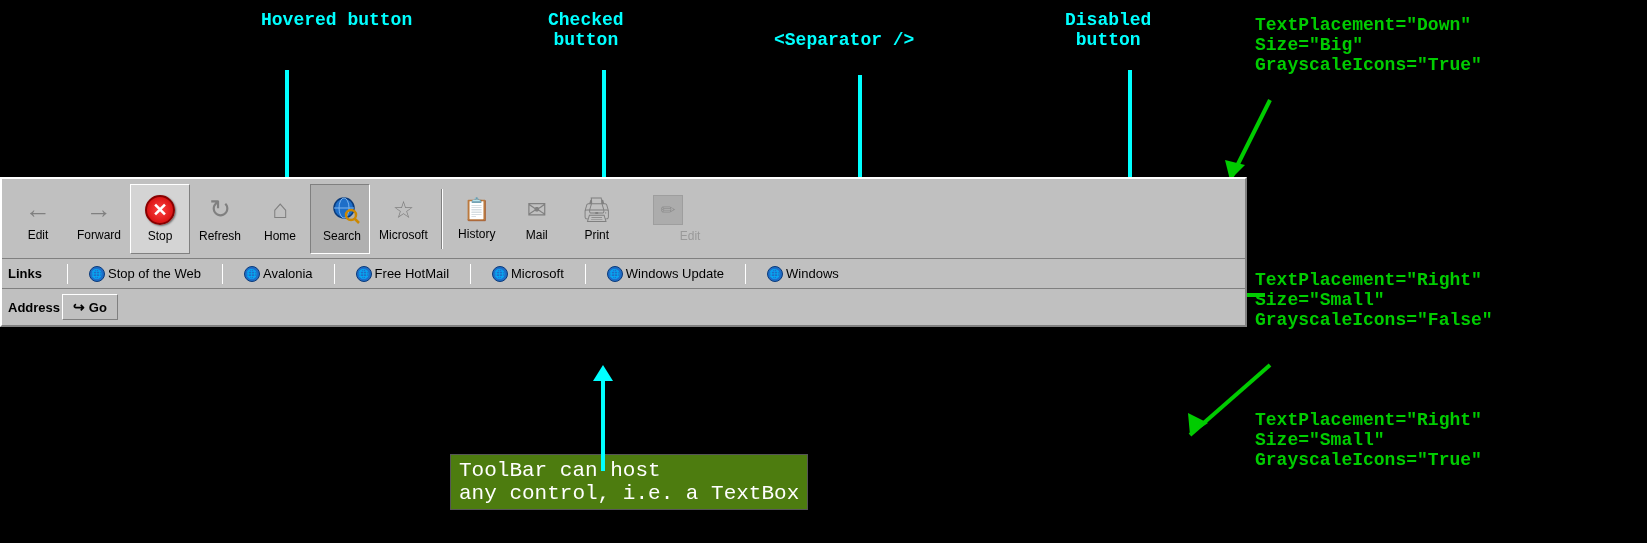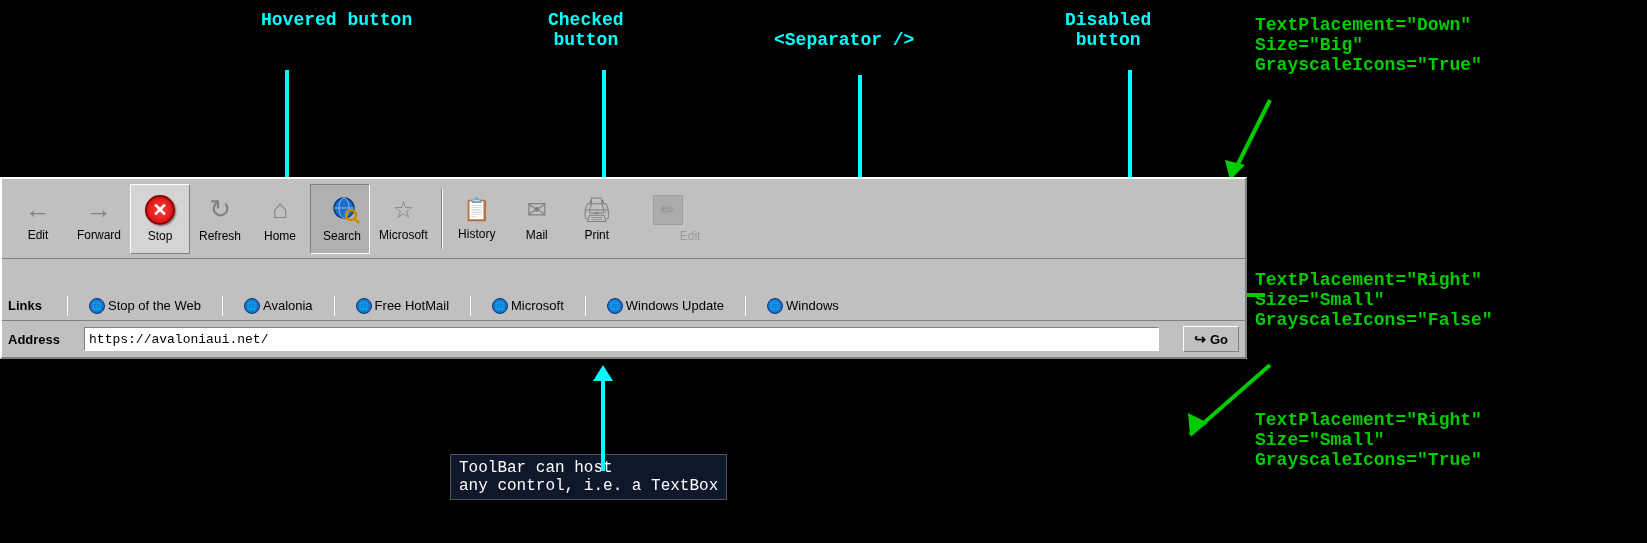--- a/index.html
+++ b/index.html
@@ -144,21 +144,20 @@
     .links-bar {
       display: flex;
       align-items: center;
       padding: 2px 6px;
       background: #c0c0c0;
       border-bottom: 1px solid #808080;
       height: 30px;
       gap: 21px;
       font-family: 'Arial', sans-serif;
       font-size: 13px;
-      margin-top: 32px;
     }
 
     .links-label {
       font-weight: bold;
       margin-right: 4px;
       color: #000;
     }
 
     .links-separator {
       width: 1px;
@@ -190,21 +189,21 @@
       color: #fff;
     }
 
     
     .address-bar {
       display: flex;
       align-items: center;
       padding: 3px 6px;
       background: #c0c0c0;
       height: 36px;
-      gap: 24px;
+      gap: 2px;
       font-family: 'Arial', sans-serif;
       font-size: 13px;
     }
 
     .address-label {
       font-weight: bold;
       color: #000;
       white-space: nowrap;
     }
 
@@ -235,24 +234,24 @@
       cursor: pointer;
       font-family: 'Arial', sans-serif;
       font-size: 13px;
       font-weight: bold;
       height: 26px;
     }
 
     
     .tooltip-box {
       position: absolute;
-      background: #0f172a;
+      background: #4d7c0f;
       color: #ffffff;
       font-family: 'Courier New', monospace;
-      font-size: 16px;
+      font-size: 21px;
       padding: 4px 8px;
       white-space: nowrap;
     }
 
     
     .icon-svg {
       width: 28px;
       height: 28px;
     }
 
@@ -476,20 +475,19 @@
     <div class="links-separator"></div>
 
     <a class="link-item" href="#">
       <span class="link-globe">🌐</span>
       <span>Windows</span>
     </a>
   </div>
 
   <div class="address-bar">
     <span class="address-label">Address</span>
-    <input class="address-input" type="text" value="https://avaloniaui.net/" style="">
     <button class="go-btn">
       <span style="font-size:14px;">↪</span>
       <span>Go</span>
     </button>
   </div>
 
 </div>
 
 </body></html>

